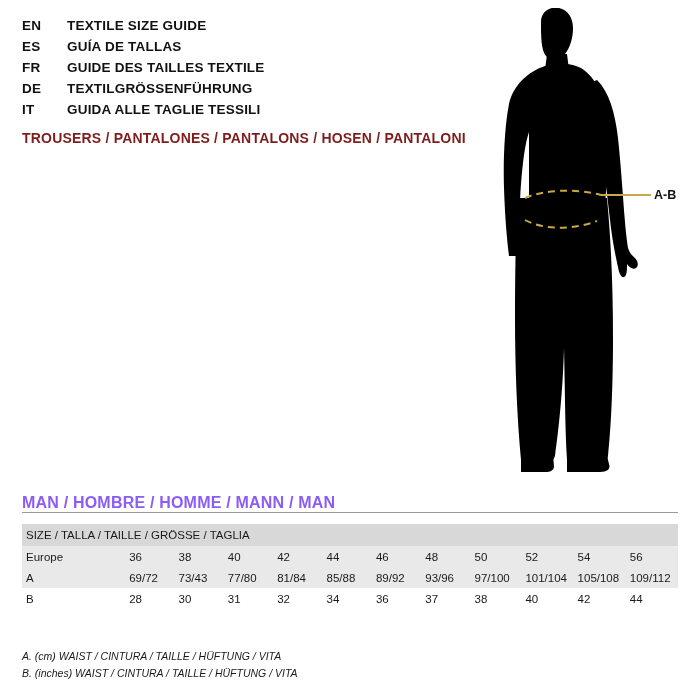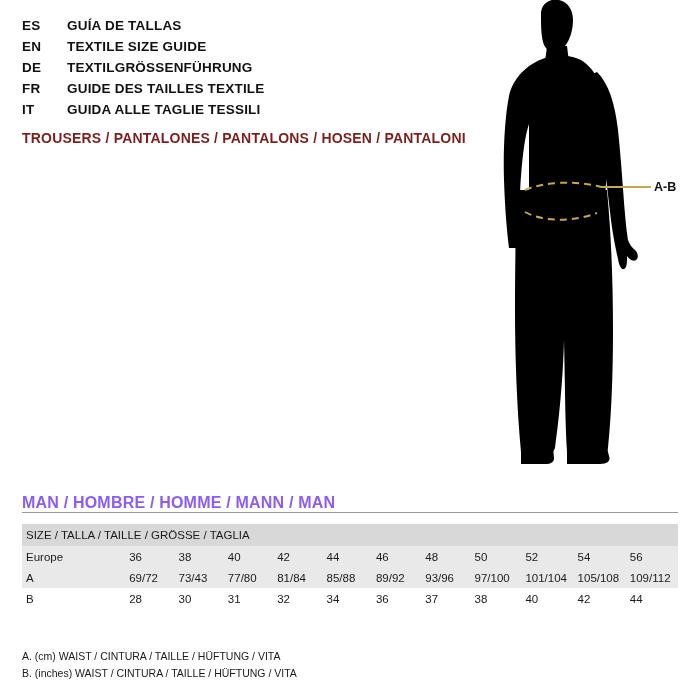--- a/index.html
+++ b/index.html
@@ -55,21 +55,21 @@
     font-weight: bold;
     letter-spacing: 0.2px;
     color: #7f1d1d;
     white-space: nowrap;
   }
 
   
   .figure-wrap {
     position: absolute;
     left: 455px;
-    top: 0px;
+    top: 8px;
     width: 245px;
     height: 470px;
   }
   .figure-wrap svg {
     display: block;
   }
   .ab-label {
     position: absolute;
     left: 199px;
     top: 180px;
@@ -133,43 +133,44 @@
   .footnotes {
     position: absolute;
     left: 22px;
     top: 648px;
     font-size: 10.5px;
     line-height: 17px;
     color: #1a1a1a;
   }
   .footnotes div {
     white-space: nowrap;
+    font-style: italic;
   }
 </style>
 </head>
 <body>
 
 <div class="page">
 
   <div class="lang-block">
     <div class="lang-row">
+      <span class="lang-code">EN</span>
+      <span class="lang-title">TEXTILE SIZE GUIDE</span>
+    </div>
+    <div class="lang-row">
       <span class="lang-code">ES</span>
       <span class="lang-title">GUÍA DE TALLAS</span>
     </div>
     <div class="lang-row">
-      <span class="lang-code">EN</span>
-      <span class="lang-title">TEXTILE SIZE GUIDE</span>
+      <span class="lang-code">FR</span>
+      <span class="lang-title">GUIDE DES TAILLES TEXTILE</span>
     </div>
     <div class="lang-row">
       <span class="lang-code">DE</span>
       <span class="lang-title">TEXTILGRÖSSENFÜHRUNG</span>
-    </div>
-    <div class="lang-row">
-      <span class="lang-code">FR</span>
-      <span class="lang-title">GUIDE DES TAILLES TEXTILE</span>
     </div>
     <div class="lang-row">
       <span class="lang-code">IT</span>
       <span class="lang-title">GUIDA ALLE TAGLIE TESSILI</span>
     </div>
   </div>
 
   <div class="garment-line">TROUSERS / PANTALONES / PANTALONS / HOSEN / PANTALONI</div>
 
   <div class="figure-wrap">

